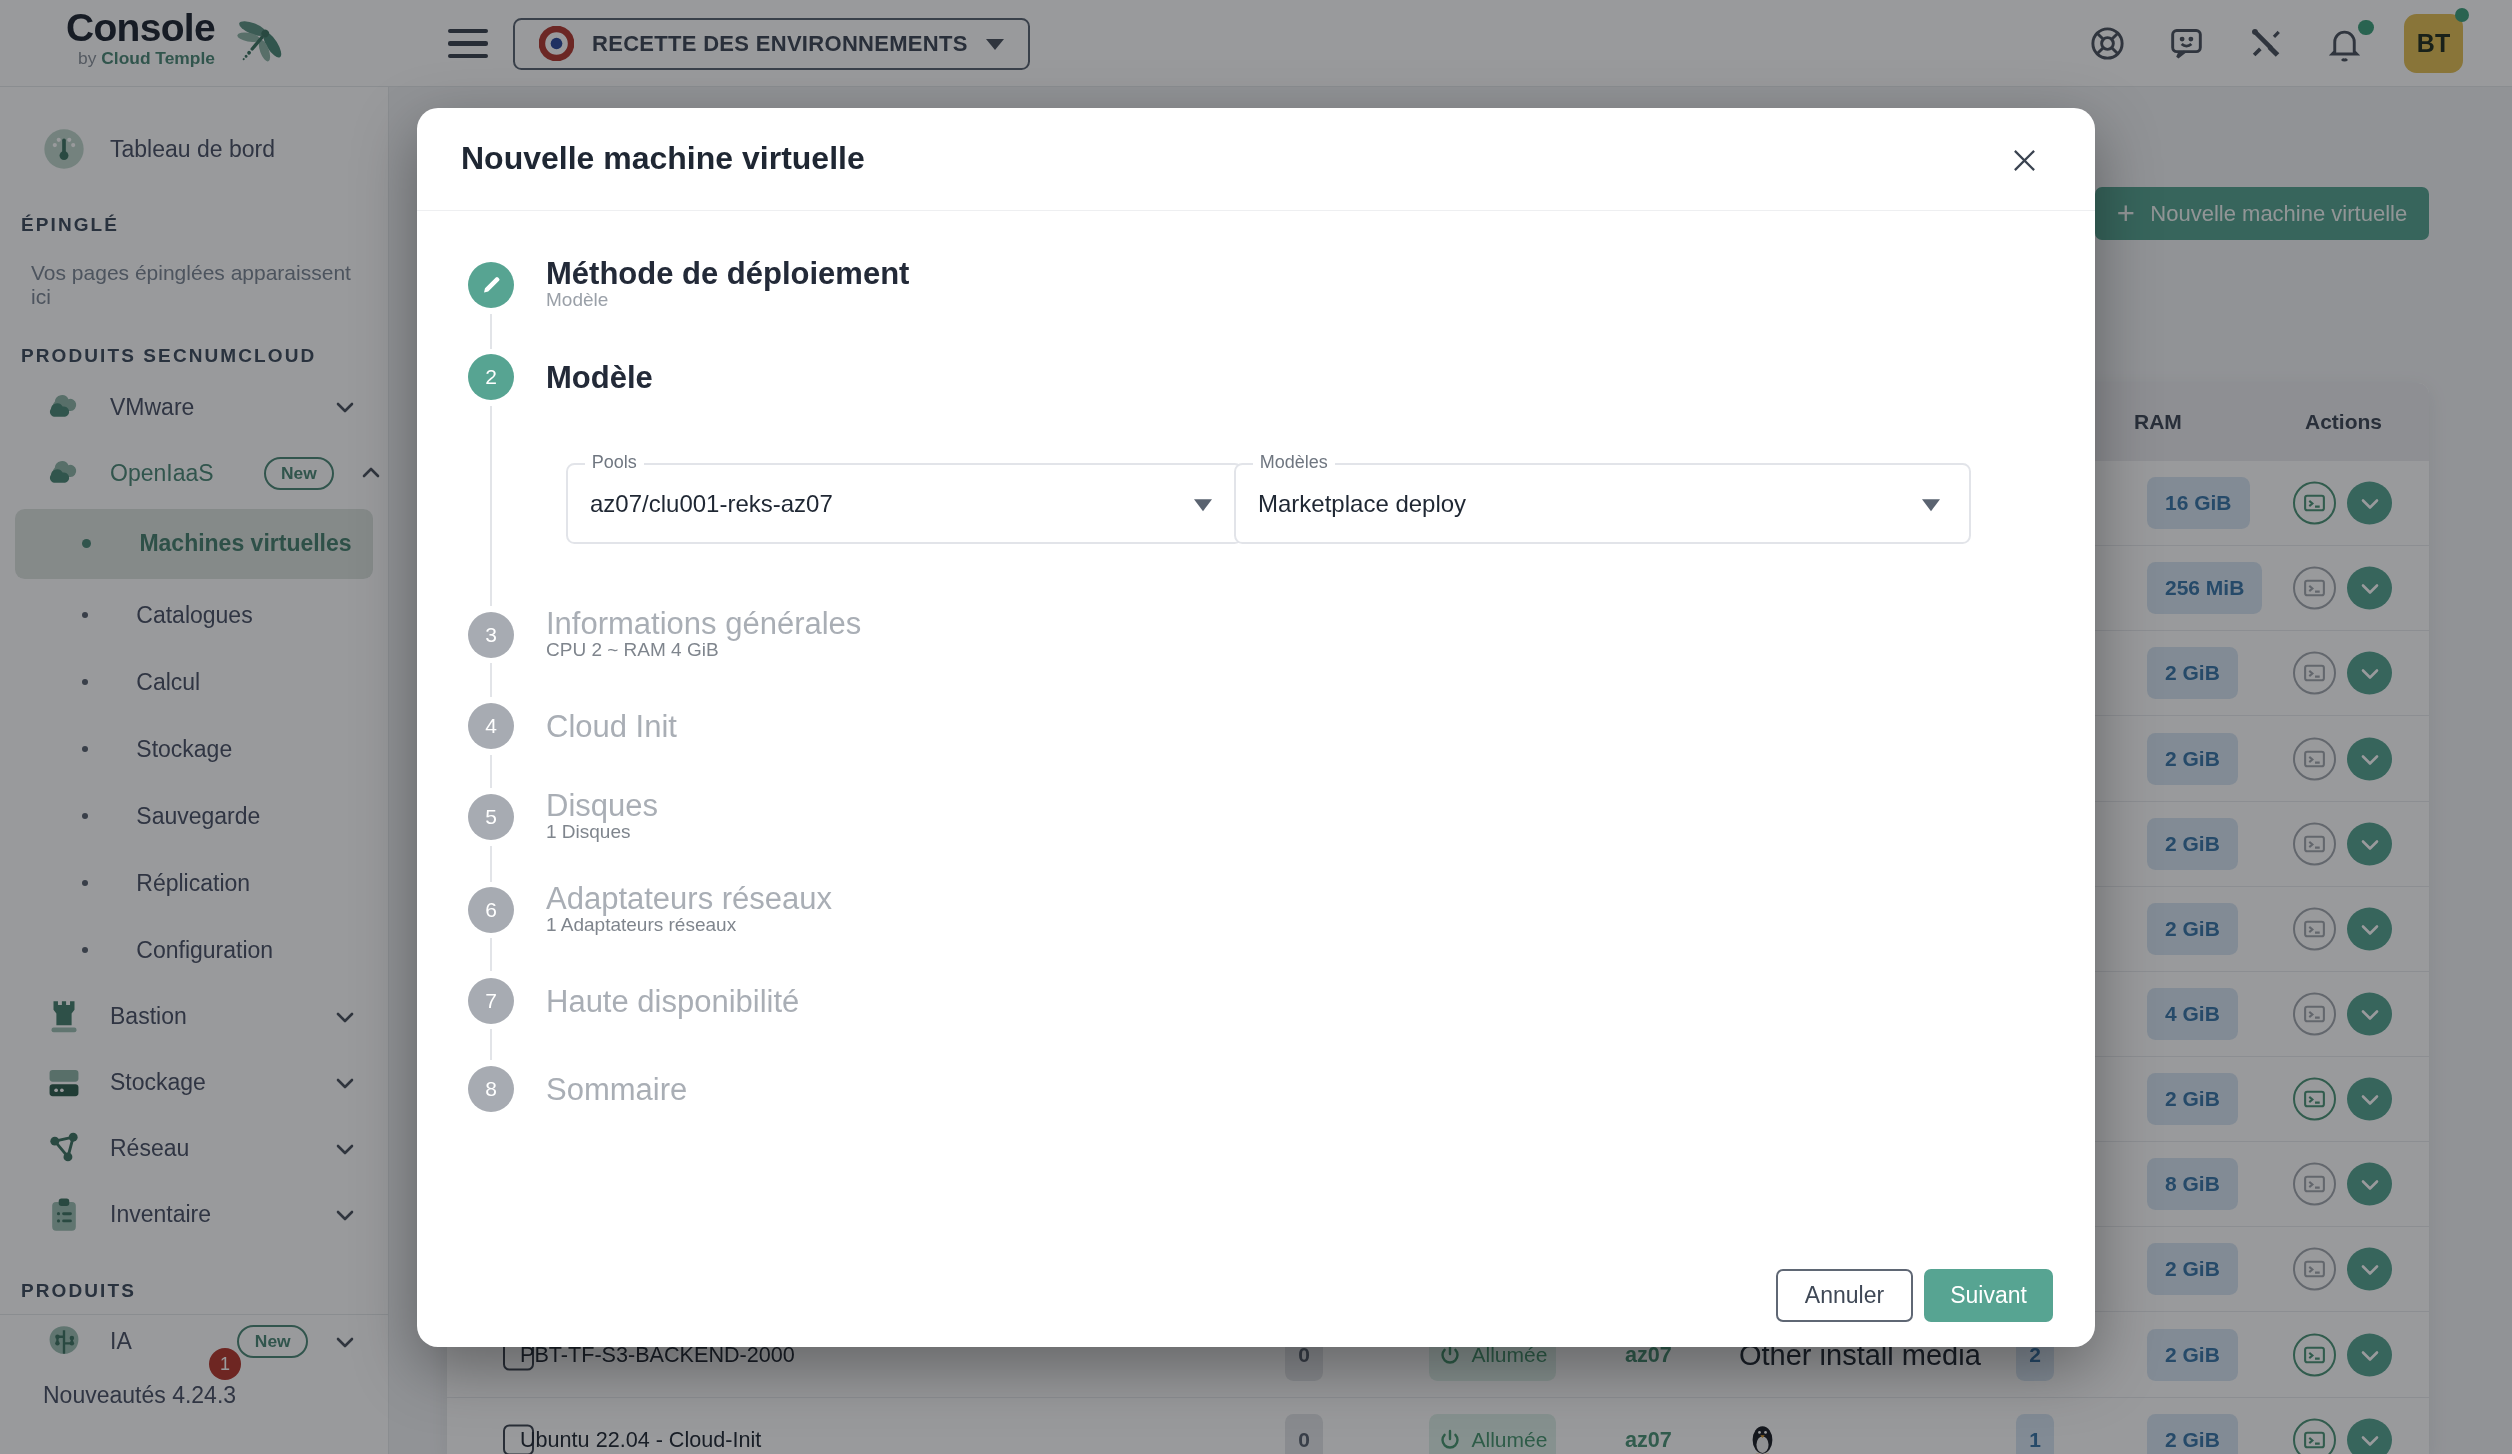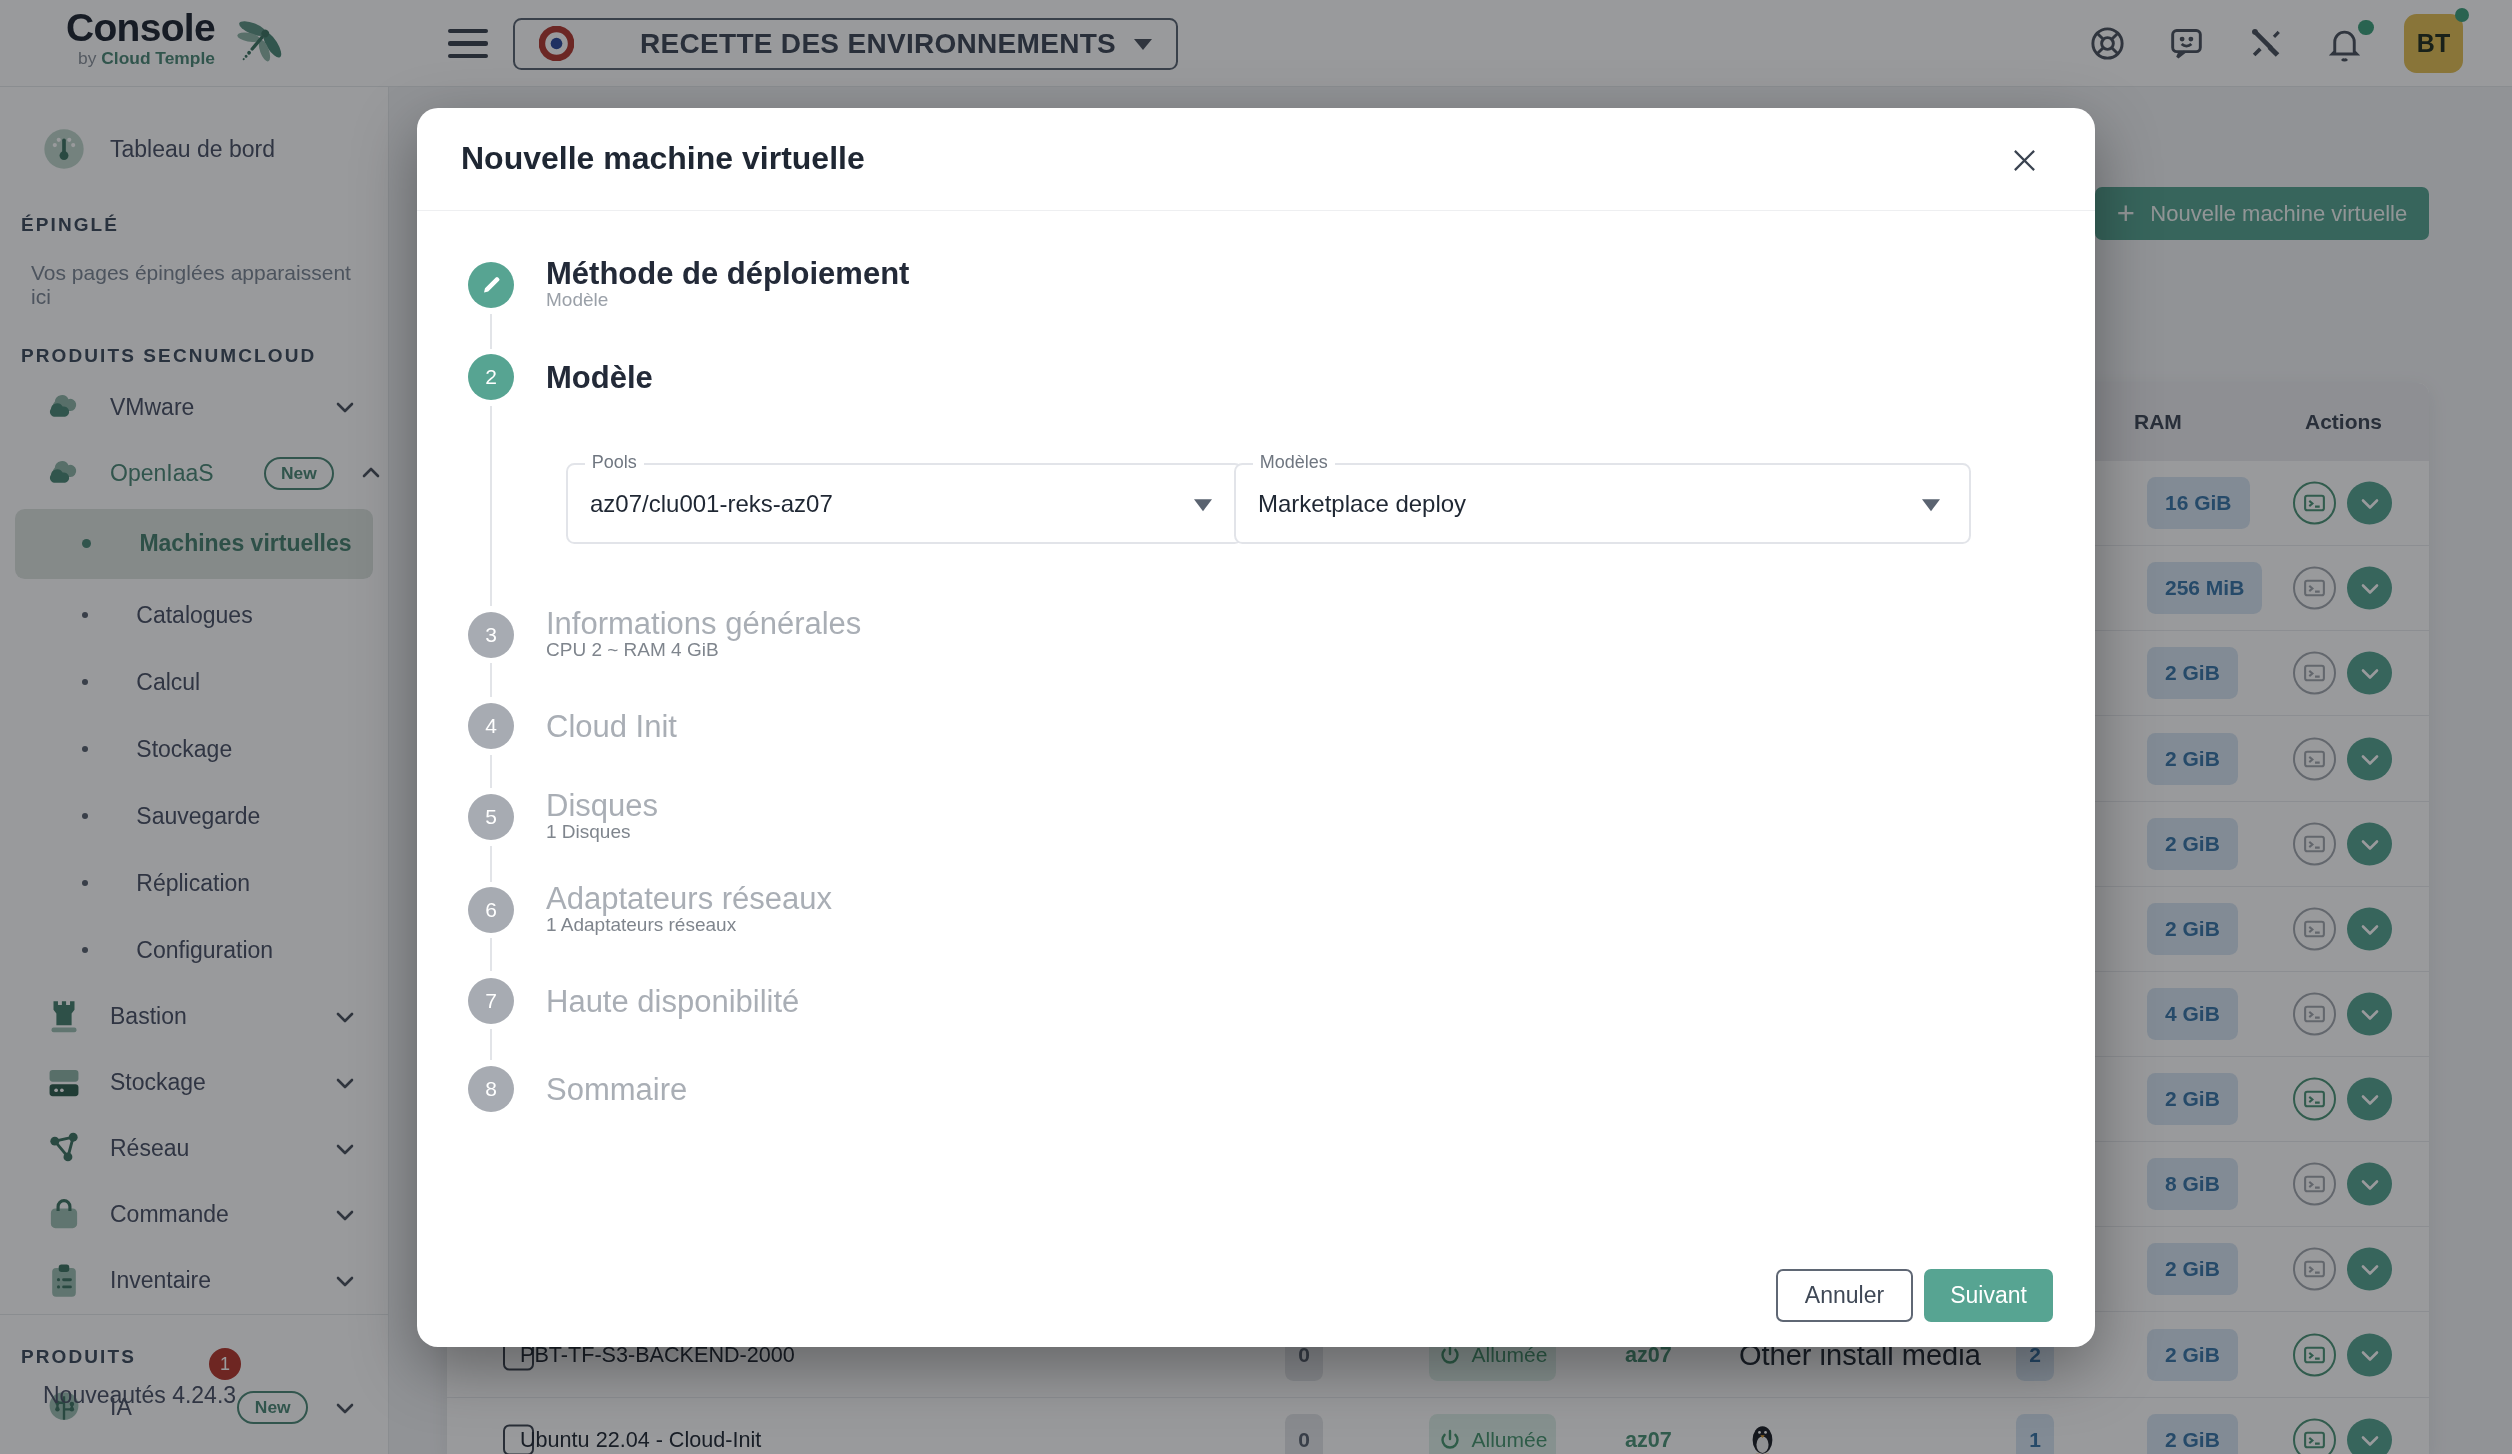--- a/index.html
+++ b/index.html
@@ -12,21 +12,21 @@
   #logo { position:absolute; left:66px; top:8.4px; display:flex; align-items:flex-start; gap:9.8px; }
   .logo-text { display:flex; flex-direction:column; align-items:flex-end; }
   .logo-main { font-size:39px; font-weight:800; color:#1F2733; letter-spacing:-0.7px; line-height:40px; }
   .logo-by { font-size:17.4px; color:#8A919B; font-weight:500; }
   .logo-by b { color:#4D8977; font-weight:700; }
   #hamburger { position:absolute; left:448px; top:29px; width:40px; height:29px;
     display:flex; flex-direction:column; justify-content:space-between; cursor:pointer; }
   #hamburger div { height:4.2px; background:#3B4450; border-radius:2.1px; }
   #env-btn { position:absolute; left:513px; top:18px; height:52px; padding:0 24px;
     border:2.1px solid #5A6472; border-radius:8.4px; display:flex; align-items:center; gap:18px; background:transparent; }
-  #env-label { font-size:28px; font-weight:700; color:#3F4856; letter-spacing:0.3px;margin-left:48px; }
+  #env-label { font-size:22px; font-weight:700; color:#3F4856; letter-spacing:0.3px; }
   .caret-down { width:0; height:0; border-left:9px solid transparent; border-right:9px solid transparent; border-top:11px solid #4A525E; }
   .top-icons { position:absolute; right:49px; top:0; height:87px; display:flex; align-items:center; gap:40px; }
   .tico { width:39px; height:39px; color:#4A525E; position:relative; }
   .tico svg { width:100%; height:100%; }
   .dot-green { position:absolute; width:15.4px; height:15.4px; border-radius:50%; background:#3FA17D; }
   #avatar { width:59px; height:59px; border-radius:12.6px; background:#E3BF55;
     display:flex; align-items:center; justify-content:center; font-size:25px; font-weight:700; color:#23301F; position:relative; }
   #avatar .dot-green { top:-5.6px; right:-5.6px; width:14px; height:14px; }
 
   
@@ -323,33 +323,20 @@
         </span>
         <span class="nav-label">Réseau</span>
         <span class="spacer"></span>
         <span class="chev "><svg viewBox="0 0 24 24" fill="none" stroke="currentColor" stroke-width="2.6" stroke-linecap="round" stroke-linejoin="round">
             <path d="M5 9l7 7 7-7"></path>
           </svg></span>
       </div>
       <div class="nav-item">
         <span class="nav-icon">
           <svg viewBox="0 0 32 32">
-            <rect x="6" y="11" width="20" height="15" rx="3.4" fill="#9DBFB3"></rect>
-            <path d="M11.5 13V9.5a4.5 4.5 0 0 1 9 0V13" fill="none" stroke="#3F7463" stroke-width="2.4"></path>
-          </svg>
-        </span>
-        <span class="nav-label">Commande</span>
-        <span class="spacer"></span>
-        <span class="chev "><svg viewBox="0 0 24 24" fill="none" stroke="currentColor" stroke-width="2.6" stroke-linecap="round" stroke-linejoin="round">
-            <path d="M5 9l7 7 7-7"></path>
-          </svg></span>
-      </div>
-      <div class="nav-item">
-        <span class="nav-icon">
-          <svg viewBox="0 0 32 32">
             <rect x="7" y="6" width="18" height="22" rx="3" fill="#9DBFB3"></rect>
             <rect x="12" y="3.5" width="8" height="5.6" rx="2" fill="#3F7463"></rect>
             <circle cx="11.8" cy="15" r="1.2" fill="#3F7463"></circle>
             <rect x="14.6" y="13.9" width="7.4" height="2.2" rx="1.1" fill="#3F7463"></rect>
             <circle cx="11.8" cy="20.5" r="1.2" fill="#3F7463"></circle>
             <rect x="14.6" y="19.4" width="7.4" height="2.2" rx="1.1" fill="#3F7463"></rect>
           </svg>
         </span>
         <span class="nav-label">Inventaire</span>
         <span class="spacer"></span>

